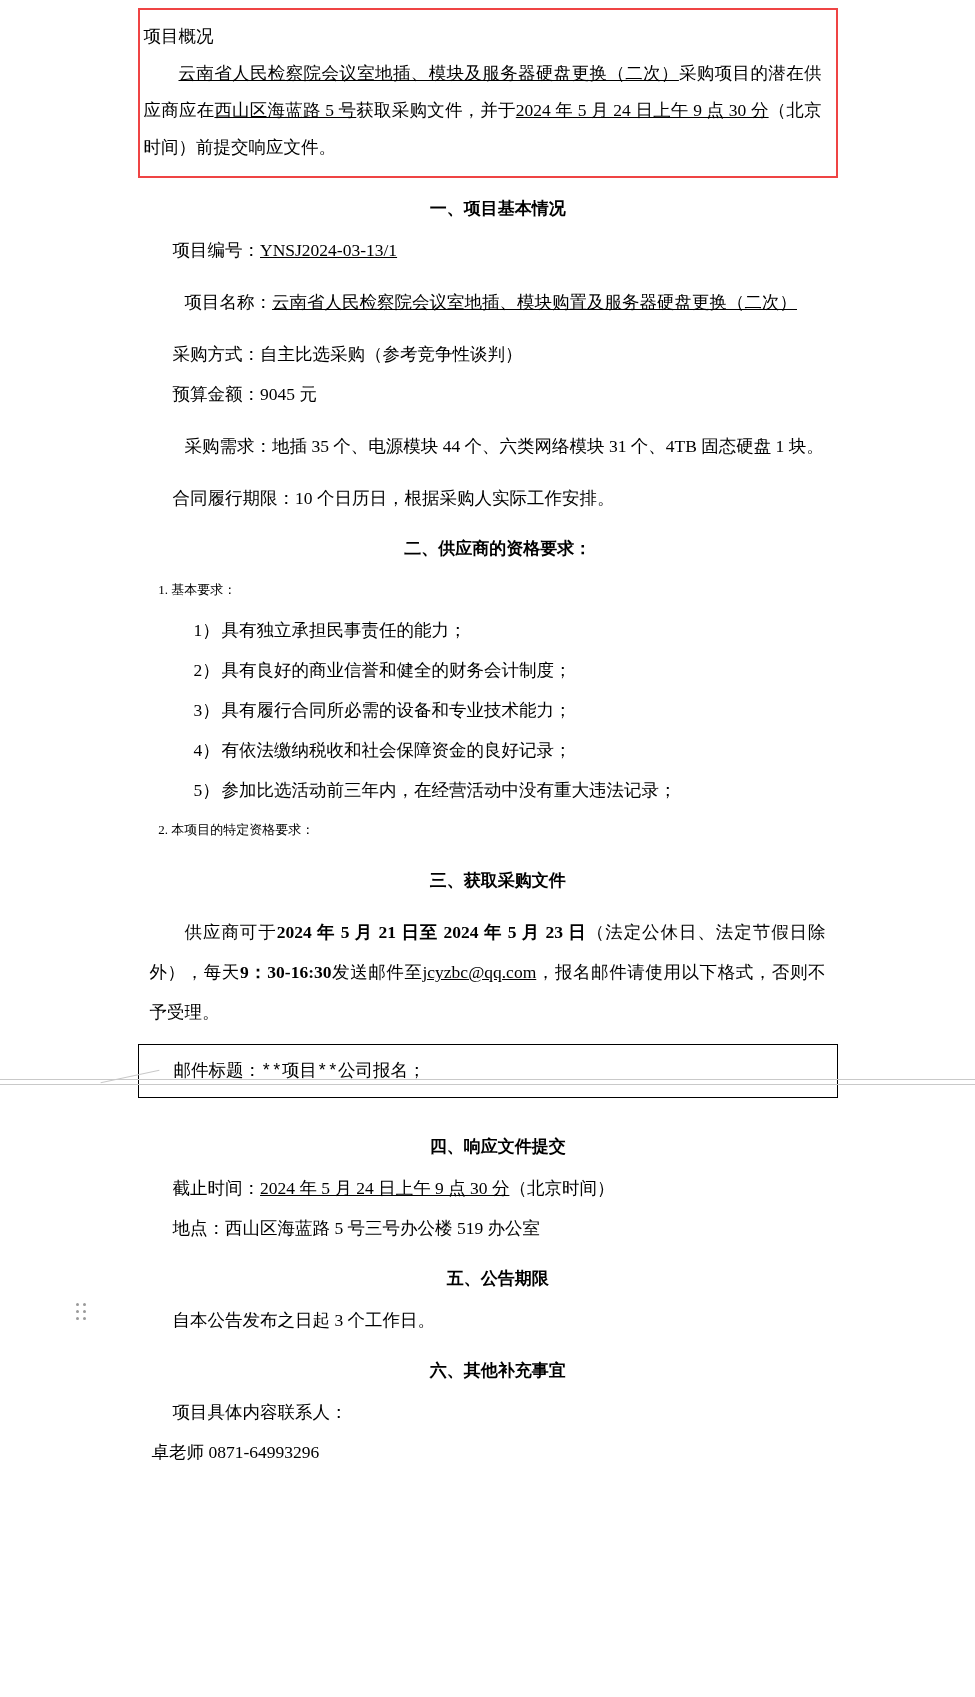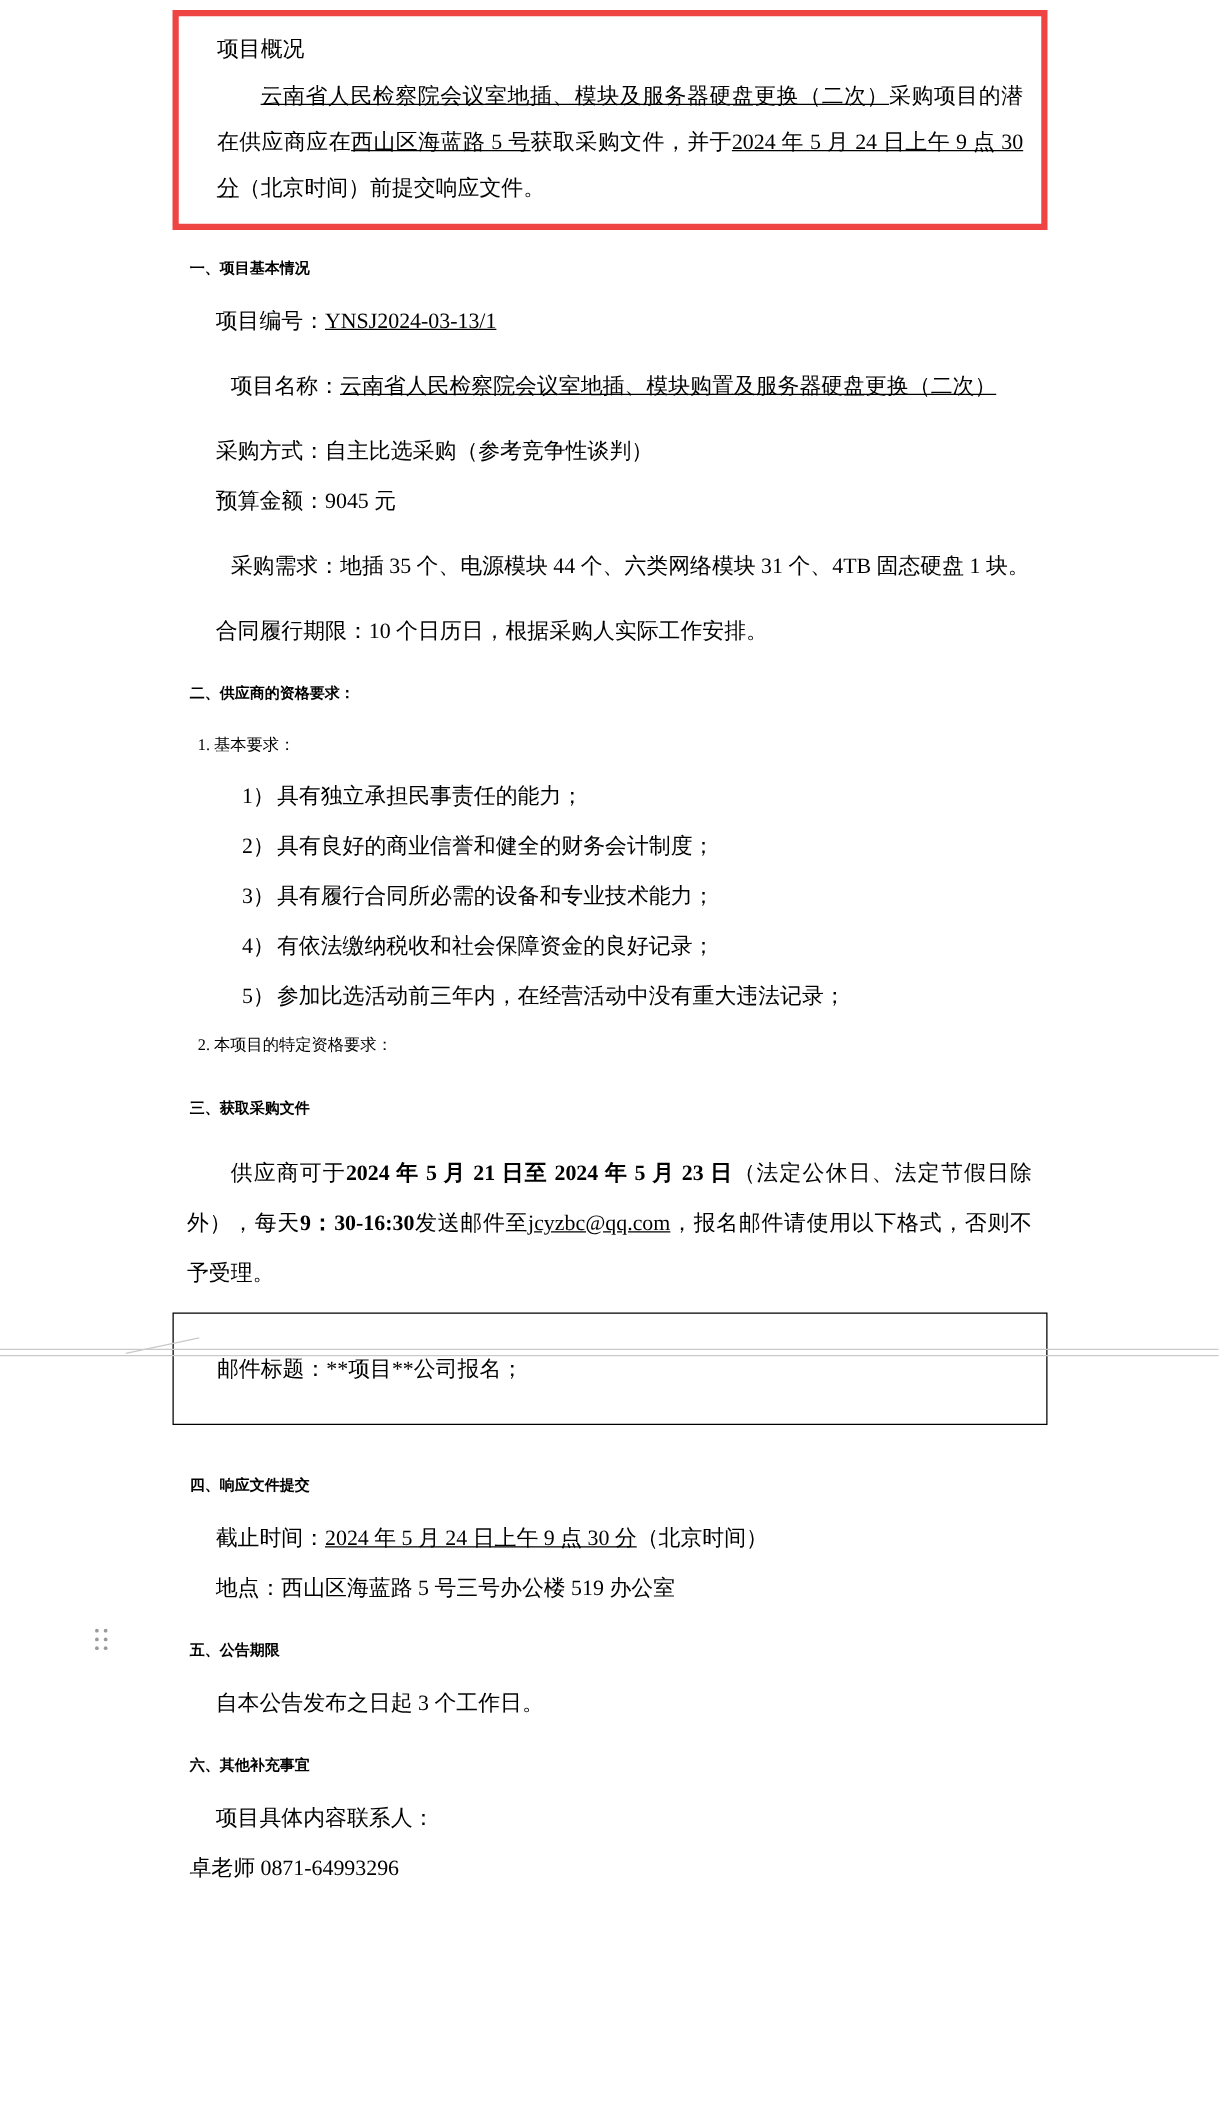--- a/index.html
+++ b/index.html
@@ -22,40 +22,41 @@
     box-sizing: border-box;
   }
   
   .doc {
     position: relative;
     margin: 0 auto;
     width: 700px;
     padding-top: 8px;
   }
   .box {
-    border: 5px solid #ef4444;
-    padding: 8px 14px 10px 31px;
+    border: 2px solid #ef4444;
+    padding: 8px 14px 10px 4px;
     box-sizing: border-box;
     margin-bottom: 0;
   }
   .box p {
     margin: 0;
     font-size: 17.5px;
     line-height: 37px;
     text-align: justify;
   }
   .indent2 { text-indent: 2em; }
   .u { text-decoration: underline; }
   h2.sec {
     font-family: "DejaVu Sans", "Liberation Sans", sans-serif;
     font-weight: bold;
-    font-size: 12px;
+    font-size: 17px;
     line-height: 40px;
     margin: 10px 0 2px 0;
     text-indent: 1.2em;
+    text-align: center;
   }
   p.line {
     margin: 0;
     font-size: 17.5px;
     line-height: 40px;
     text-indent: 2em;
     text-align: justify;
   }
   p.line.noindent { text-indent: 0; }
   p.wrap {
@@ -76,23 +77,24 @@
     width: 3.2em;
   }
   p.sub {
     margin: 0;
     font-size: 13px;
     line-height: 40px;
     text-indent: 1.6em;
   }
   .mail-box {
     border: 1px solid #000;
-    padding: 24px 14px;
+    padding: 6px 14px;
     box-sizing: border-box;
     margin-top: 6px;
+    font-family: Liberation Mono, monospace;
   }
   .mail-box p {
     margin: 0;
     font-size: 17.5px;
     line-height: 40px;
     text-indent: 1.2em;
     text-align: justify;
   }
   
   .pagebreak {

